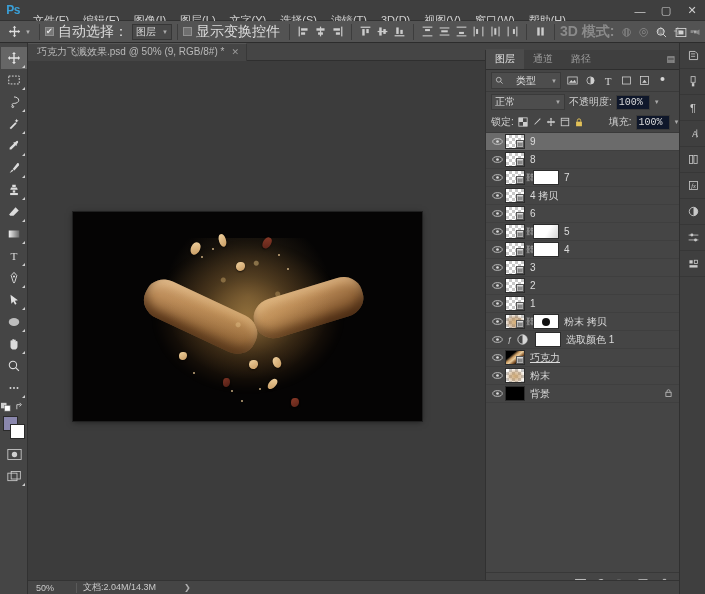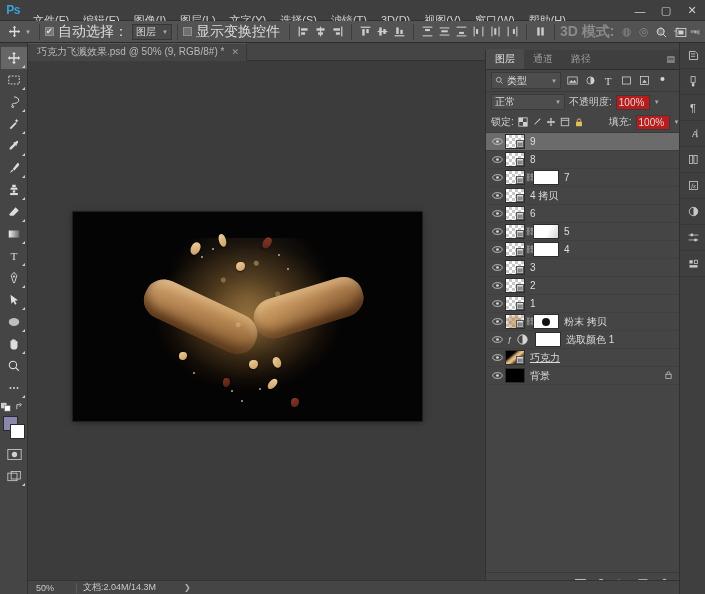--- a/index.html
+++ b/index.html
@@ -165,36 +165,36 @@
     padding:0 9px; height:20px; line-height:20px; font-size:10px; color:#9e9e9e;
   }
   .ptab.active { background:#4b4b4b; color:#e4e4e4; }
   .panel-menu { position:absolute; right:4px; top:5px; color:#b4b4b4; font-size:9px; line-height:1; }
   .filter-row {
     height:22px; display:flex; align-items:center; gap:4px; padding:0 5px;
     background:#454545; border-bottom:1px solid #3a3a3a;
   }
   .filter-select {
     height:17px; width:70px; background:#4d4d4d; border:1px solid #3a3a3a;
-    display:flex; align-items:center; gap:3px; padding:0 3px; font-size:10px; color:#dcdcdc;
+    display:flex; align-items:center; gap:12px; padding:0 3px; font-size:10px; color:#dcdcdc;
   }
   .filter-select .c { margin-left:auto; font-size:6px; color:#aaa; }
   .f-ico { width:14px; height:16px; display:flex; align-items:center; justify-content:center; color:#d0d0d0; font-size:10px; }
   .mode-row {
     height:20px; display:flex; align-items:center; padding:0 5px; gap:4px;
   }
   .mode-select {
     width:74px; height:16px; background:#4d4d4d; border:1px solid #3a3a3a;
     display:flex; align-items:center; padding:0 3px; font-size:10px; color:#dcdcdc;
   }
   .mode-select .c { margin-left:auto; font-size:6px; color:#aaa; }
   .lbl { font-size:10px; color:#cfcfcf; white-space:nowrap; }
   .num-field {
-    height:15px; min-width:34px; background:#b91c1c; border:1px solid #3a3a3a;
-    font-size:10px; color:#dcdcdc; display:flex; align-items:center; padding:0 2px;
+    height:15px; min-width:34px; background:#0f172a; border:1px solid #3a3a3a;
+    font-size:10px; color:#dcdcdc; display:flex; align-items:center; padding:0 2px;font-family:Liberation Mono, monospace;
   }
   .lock-row { height:20px; display:flex; align-items:center; padding:0 5px; gap:4px; }
   .lock-ico { width:13px; height:14px; display:flex; align-items:center; justify-content:center; color:#cfcfcf; font-size:9px; }
 
   .layer-list { flex:1; overflow:hidden; background:#454545; border-top:1px solid #3a3a3a; }
   .layer-row {
     height:18px; display:flex; align-items:center; padding-left:3px;
     border-bottom:1px solid #3f3f3f; position:relative;
   }
   .layer-row.selected { background:#6b6b6b; }
@@ -946,20 +946,32 @@
               <circle cx="7" cy="5" r="1.7" fill="#dadada"></circle>
             </svg>
           </div>
         <div class="thumb">
           <span class="art-min" style="background:linear-gradient(140deg,#000 0 30%,#c79a62 42%,#e8cb9c 52%,#8a5c31 64%,#000 78%);"></span>
           <span class="badge">▤</span>
         </div>
         <span class="layer-name underline">巧克力</span>
       </div>
 
+      <div class="layer-row">
+        <div class="eye">
+            <svg width="11" height="9" viewBox="0 0 14 10">
+              <ellipse cx="7" cy="5" rx="6" ry="3.6" fill="none" stroke="#dadada" stroke-width="1"></ellipse>
+              <circle cx="7" cy="5" r="1.7" fill="#dadada"></circle>
+            </svg>
+          </div>
+        <div class="thumb">
+          <span class="art-min" style="background:radial-gradient(ellipse at 50% 55%,#cfa974 0%,rgba(180,130,70,.45) 42%,rgba(255,255,255,0) 78%);"></span>
+        </div>
+        <span class="layer-name">粉末</span>
+      </div>
 
       <div class="layer-row">
         <div class="eye">
             <svg width="11" height="9" viewBox="0 0 14 10">
               <ellipse cx="7" cy="5" rx="6" ry="3.6" fill="none" stroke="#dadada" stroke-width="1"></ellipse>
               <circle cx="7" cy="5" r="1.7" fill="#dadada"></circle>
             </svg>
           </div>
         <div class="thumb solid-black"></div>
         <span class="layer-name">背景</span>

